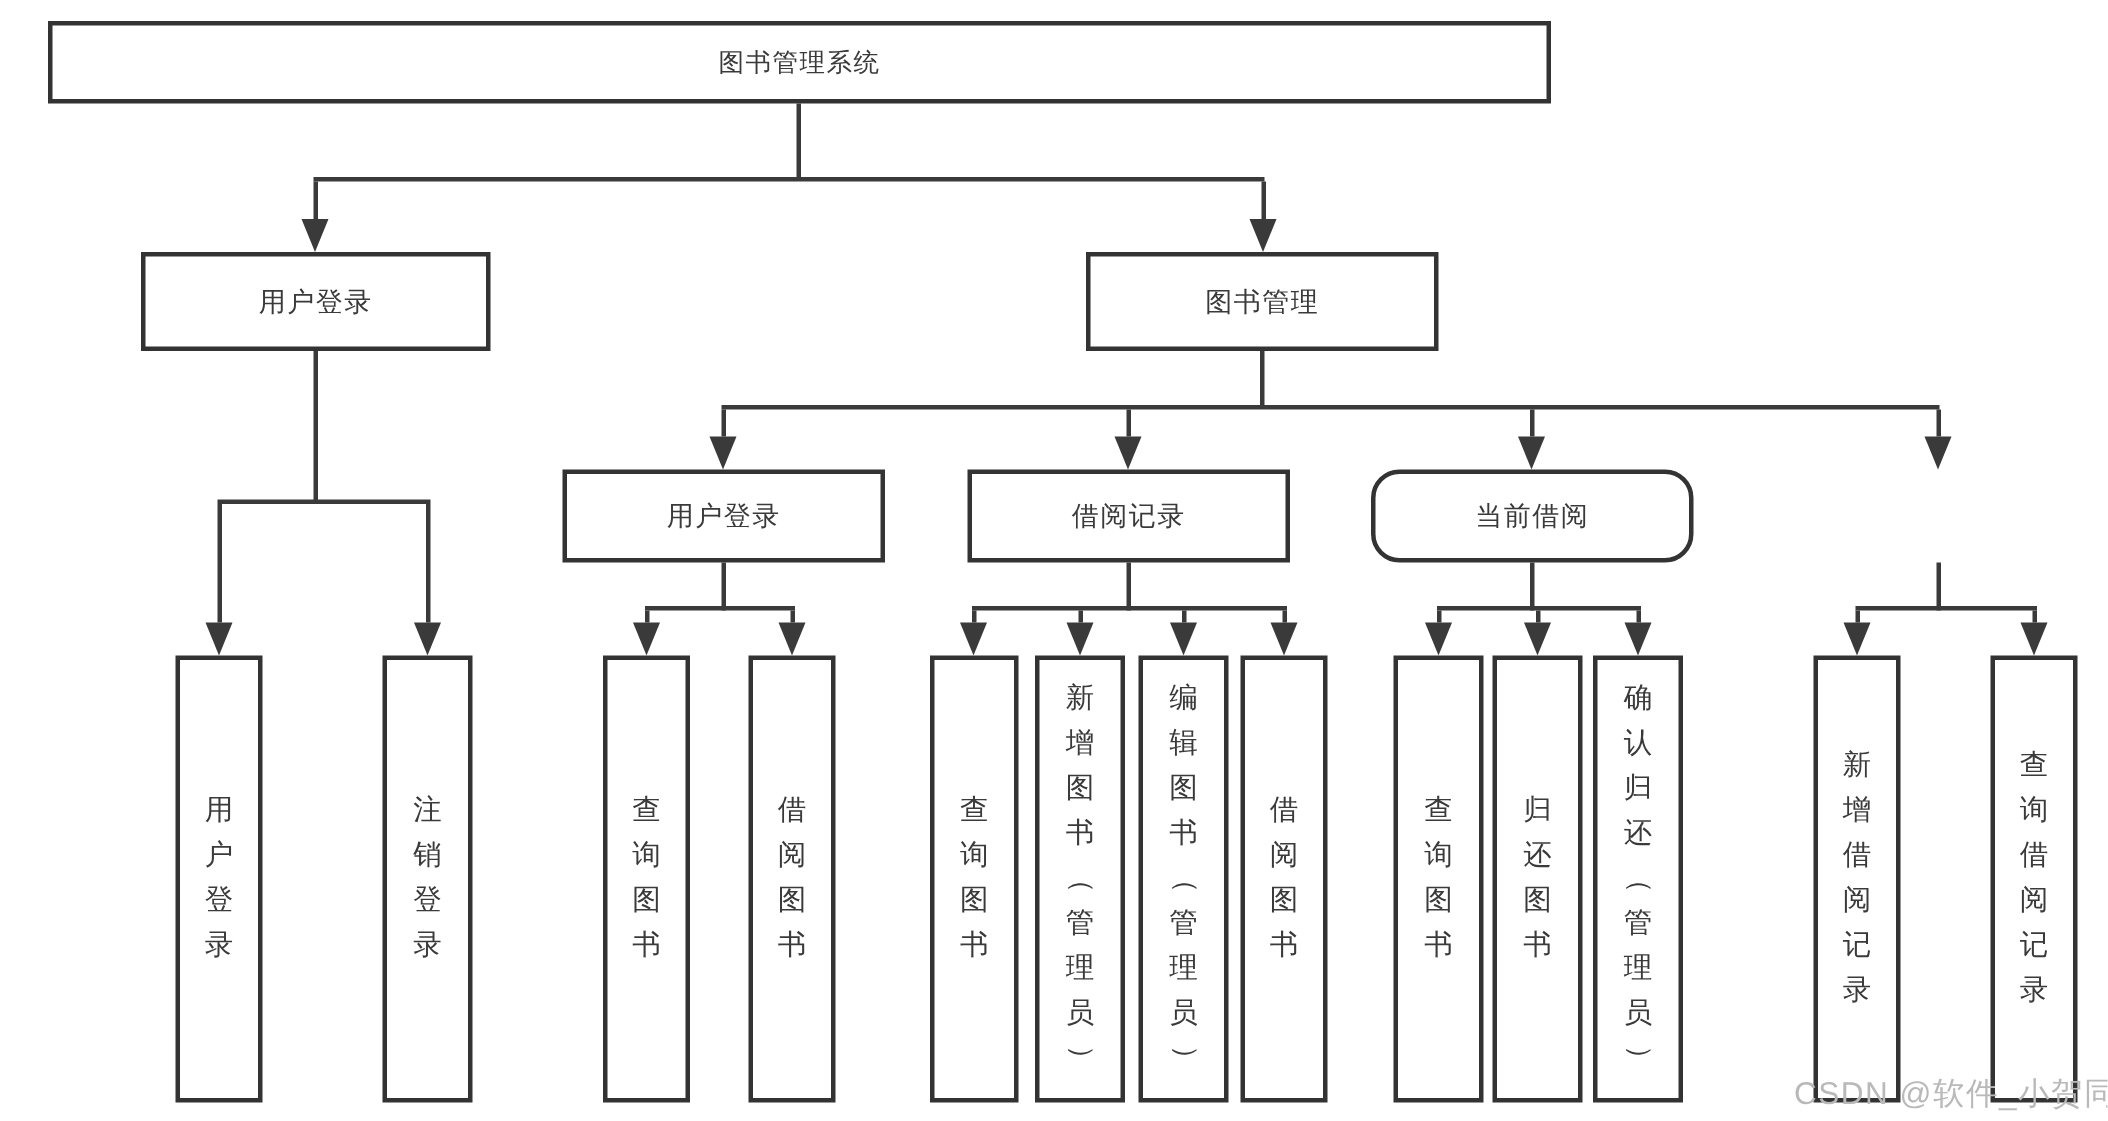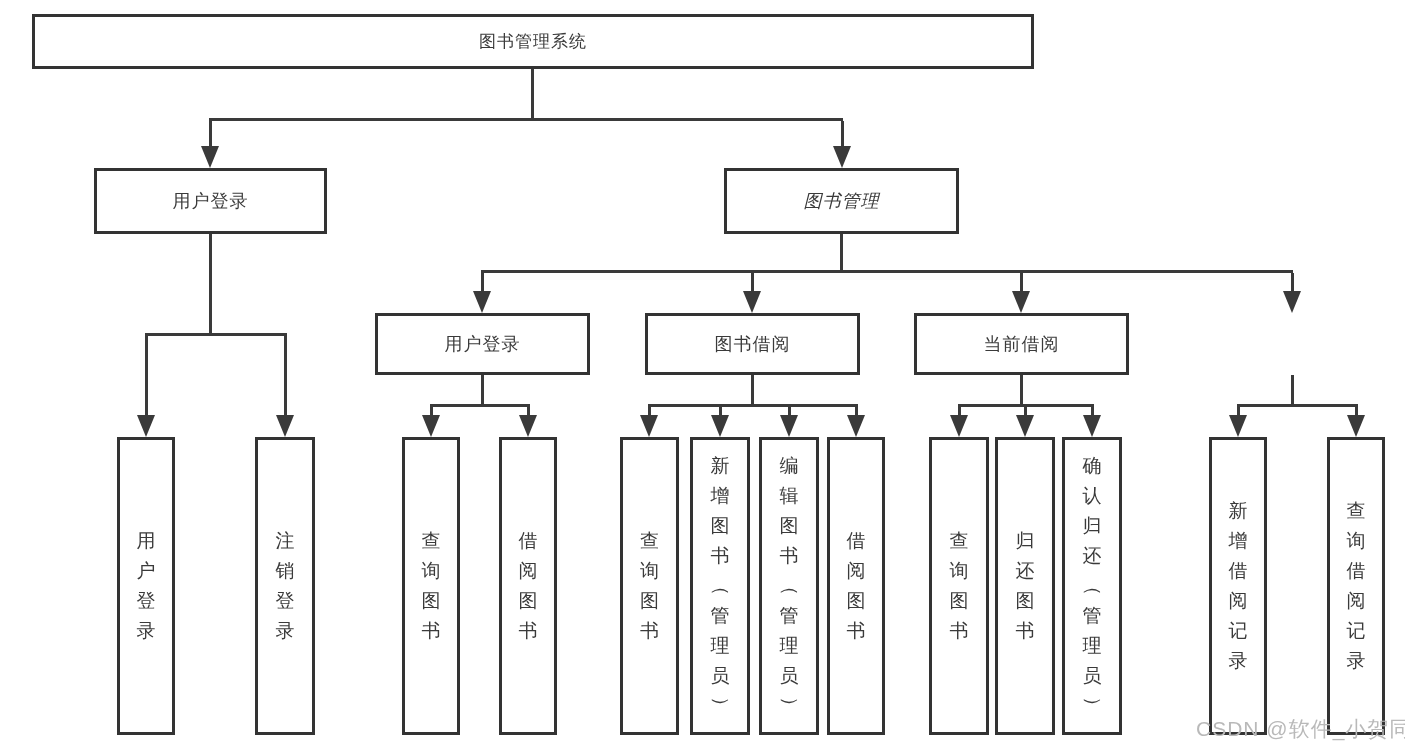--- a/index.html
+++ b/index.html
@@ -48,31 +48,31 @@
 
 <div class="canvas">
 
   <div class="node lvl1" style="left:20px;top:14px;width:1002px;height:55px;">
     <span>图书管理系统</span>
   </div>
 
   <div class="node lvl2" style="left:82px;top:168px;width:233px;height:66px;">
     <span>用户登录</span>
   </div>
-  <div class="node lvl2" style="left:712px;top:168px;width:235px;height:66px;font-style:italic;">
+  <div class="node lvl2" style="left:712px;top:168px;width:235px;height:66px;">
     <span>图书管理</span>
   </div>
 
   <div class="node lvl3" style="left:363px;top:313px;width:215px;height:62px;">
     <span>用户登录</span>
   </div>
   <div class="node lvl3" style="left:633px;top:313px;width:215px;height:62px;">
-    <span>图书借阅</span>
-  </div>
-  <div class="node lvl3" style="left:902px;top:313px;width:215px;height:62px;">
+    <span>借阅记录</span>
+  </div>
+  <div class="node lvl3" style="left:902px;top:313px;width:215px;height:62px;border-radius:19px;">
     <span>当前借阅</span>
   </div>
 
   <div class="leaf" style="left:105px;top:437px;width:58px;height:298px;">
     <div class="vlabel">
         <span class="vchar">用</span>
         <span class="vchar">户</span>
         <span class="vchar">登</span>
         <span class="vchar">录</span>
       </div>

